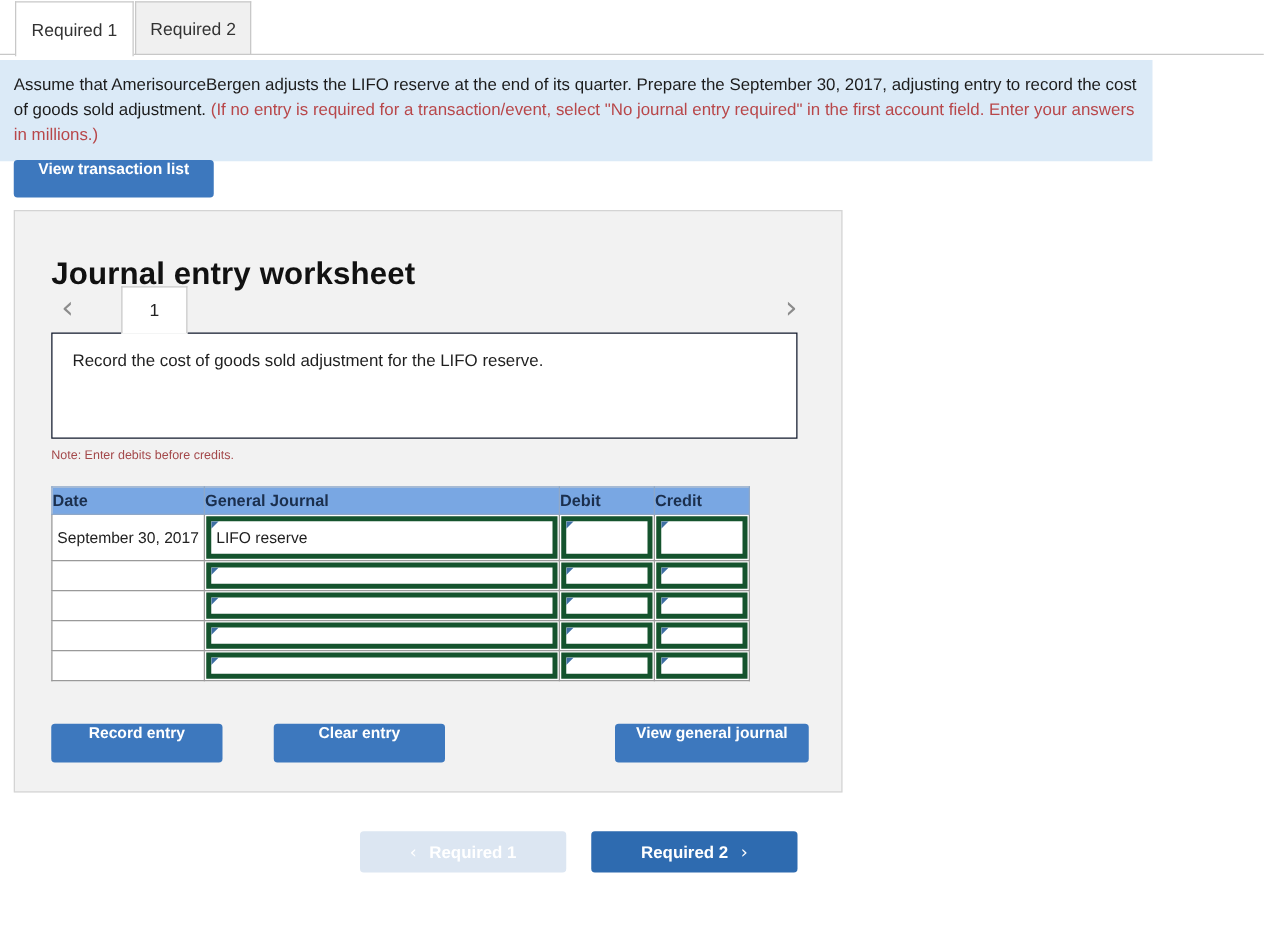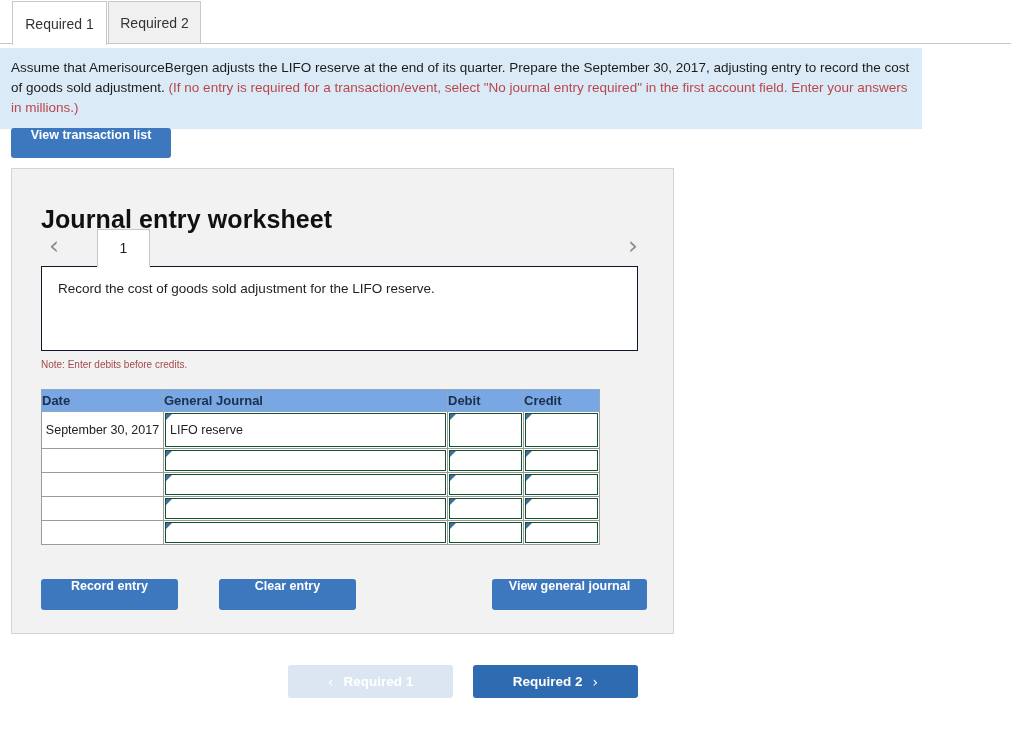--- a/index.html
+++ b/index.html
@@ -227,21 +227,21 @@
     padding: 2px 4px;
   }
   .row-tall td { height: 36px; }
 
   
   .cell-input {
     position: relative;
     box-sizing: border-box;
     width: 100%;
     height: 100%;
-    border: 1px solid #14532d;
+    border: 4px solid #14532d;
     background: #ffffff;
     display: flex;
     align-items: center;
     padding-left: 4px;
     font-size: 12.5px;
     color: #1f1f1f;
     cursor: text;
     overflow: hidden;
   }
   .cell-input::before {

